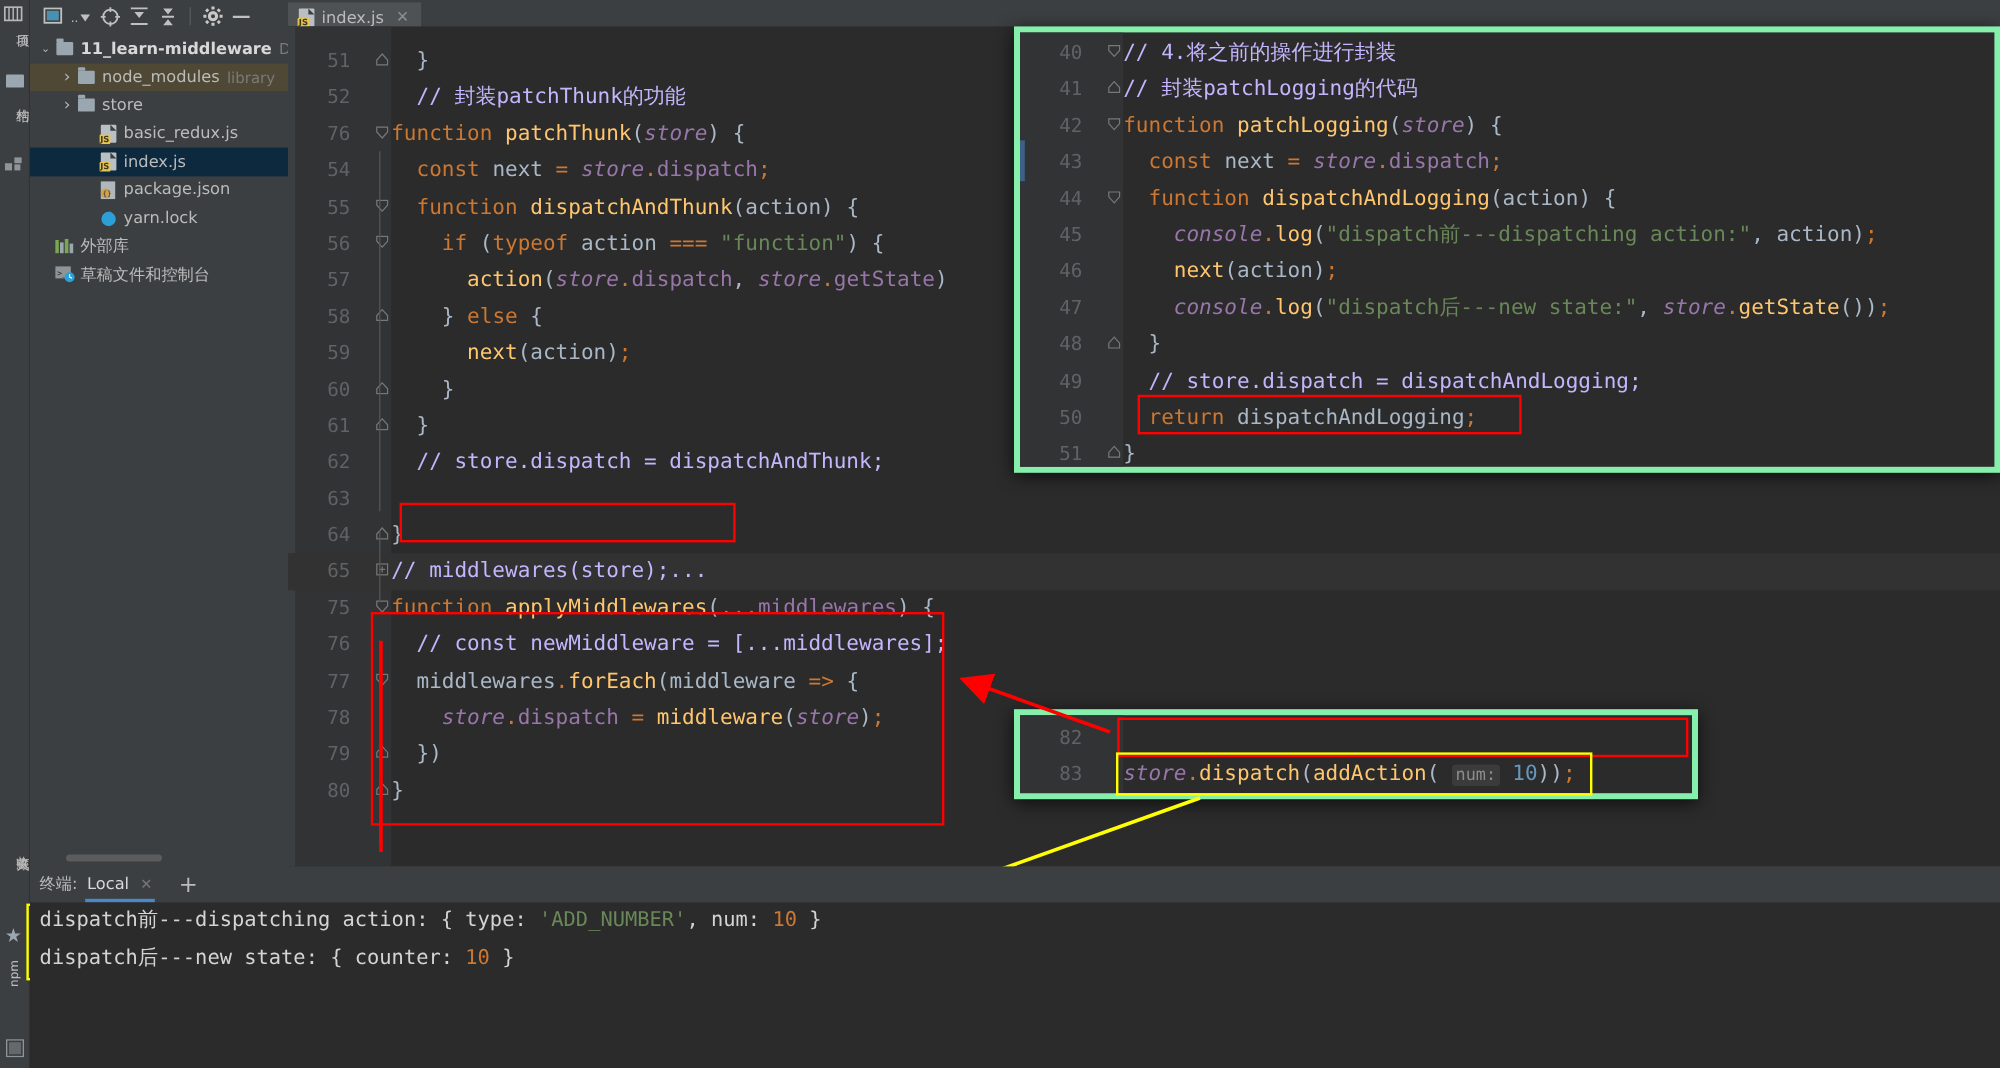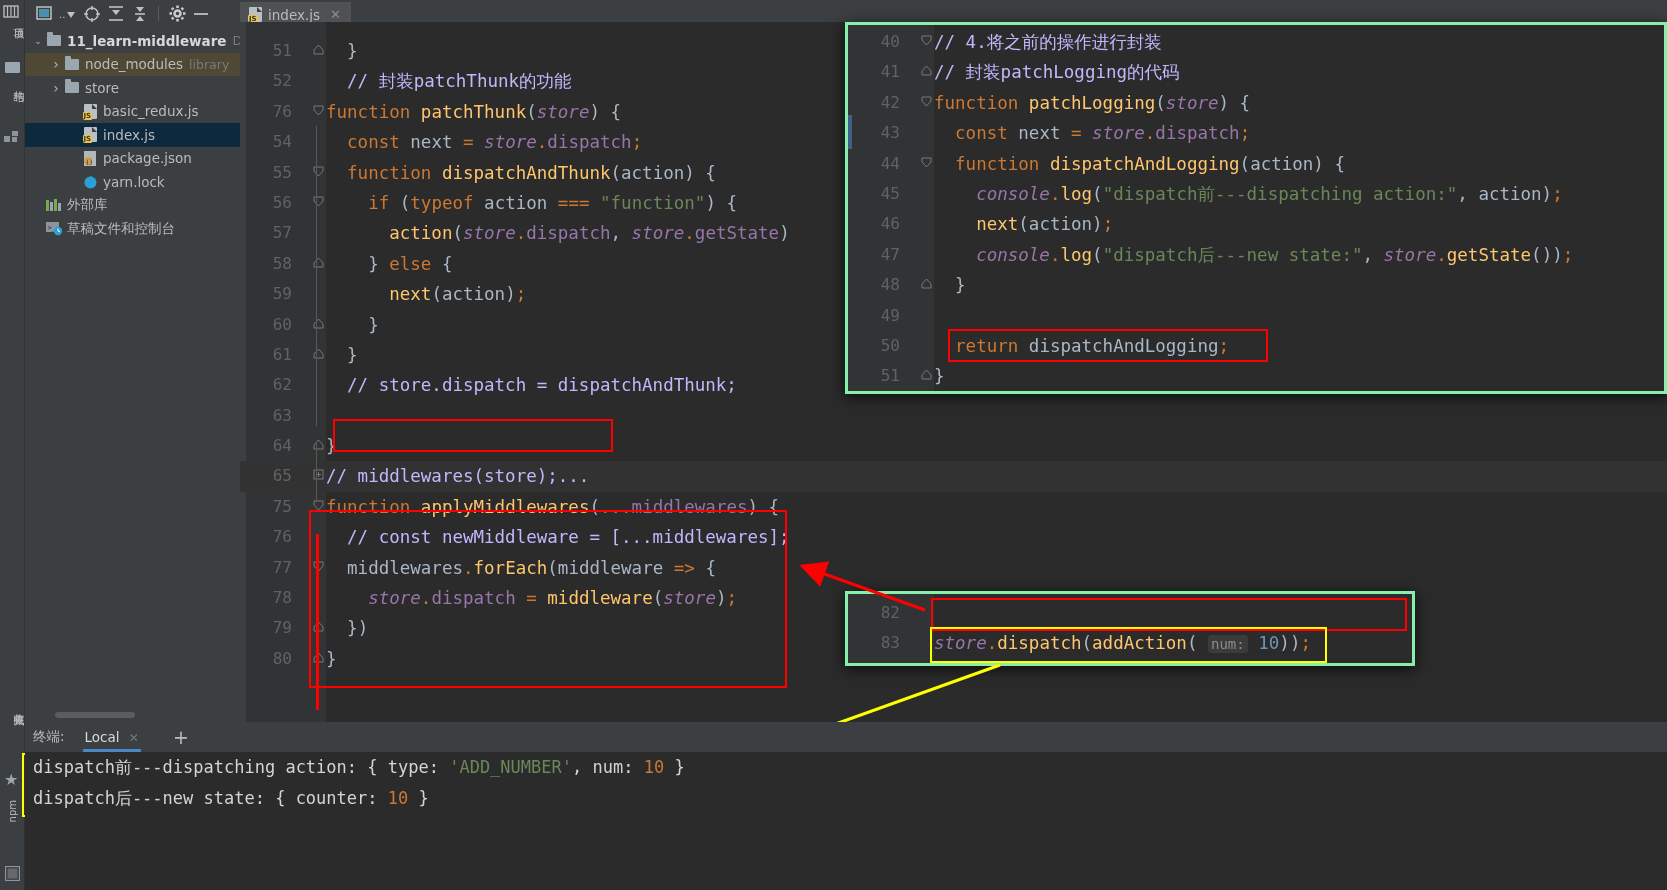--- a/index.html
+++ b/index.html
@@ -107,36 +107,36 @@
   .foldline { position:absolute; left:76px; width:1px; background:#585858; }
 
   
   .gutter-bg { position:absolute; left:0; top:0; width:86px; bottom:0; background:#313335; }
   .left-edge { position:absolute; left:0; top:0; width:6px; bottom:0; background:#3c3f41; }
 
   
   .popup {
     position: absolute; background: #2b2b2b;
     box-shadow: 0 3px 14px rgba(0,0,0,0.75);
-    border: 3px solid #86efac; overflow: hidden;
+    border: 5px solid #86efac; overflow: hidden;
   }
   .popup .cline { font-size: 17.5px; }
   .popup .gutter-bg { background:#313335; }
 
   
   .annot { position: absolute; pointer-events: none; }
   .box-red { border: 2px solid #ff0000; }
   .box-yellow { border: 2px solid #ffff00; }
 
   
   .termpanel {
     position: absolute; left: 25px; top: 722px; right: 0; bottom: 0;
     background: #3c3f41;
   }
-  .term-head { height: 30px; display:flex; align-items:center; padding-left:8px; gap:12px; font-size:13.5px; color:#bbbbbb; }
+  .term-head { height: 30px; display:flex; align-items:center; padding-left:8px; gap:0; font-size:13.5px; color:#bbbbbb; }
   .term-tab { padding: 2px 8px; color:#d8d8d8; position: relative; }
   .term-tab.active:after { content:""; position:absolute; left:6px; right:6px; bottom:-5px; height:3px; background:#4a88c7; }
   .term-x { color:#777; font-size:12px; margin-left:5px;}
   .term-plus { color:#bbb; font-size:19px; margin-left:14px; }
   .term-body {
     position:absolute; left:0; right:0; top:30px; bottom:0; background:#2b2b2b;
     font-family:"DejaVu Sans Mono", monospace; font-size:17px; color:#d4d4d4;
     padding-left: 8px;
   }
   .tline { height: 31px; line-height: 31px; white-space: pre; }
@@ -420,21 +420,21 @@
         <div class="cline"><span class="gutter-num">43</span><span class="ctext">  <span class="kw">const</span> <span class="ident">next</span> <span class="kw">=</span> <span class="itl">store</span><span class="kw">.</span><span class="field">dispatch</span><span class="kw">;</span></span></div>
         <div class="cline"><span class="gutter-num">44</span><span class="fold" style="line-height: 30px;"><svg width="11" height="11" viewBox="0 0 11 11">
               <path d="M1,1 H10 V5 L5.5,10 L1,5 Z" fill="none" stroke="#787878" stroke-width="1"></path>
             </svg></span><span class="ctext">  <span class="kw">function</span> <span class="fn">dispatchAndLogging</span><span class="ident">(</span><span class="ident">action</span><span class="ident">)</span> <span class="ident">{</span></span></div>
         <div class="cline"><span class="gutter-num">45</span><span class="ctext">    <span class="itl">console</span><span class="kw">.</span><span class="fn">log</span><span class="ident">(</span><span class="str">"dispatch前---dispatching action:"</span><span class="ident">,</span> <span class="ident">action</span><span class="ident">)</span><span class="kw">;</span></span></div>
         <div class="cline"><span class="gutter-num">46</span><span class="ctext">    <span class="fn">next</span><span class="ident">(</span><span class="ident">action</span><span class="ident">)</span><span class="kw">;</span></span></div>
         <div class="cline"><span class="gutter-num">47</span><span class="ctext">    <span class="itl">console</span><span class="kw">.</span><span class="fn">log</span><span class="ident">(</span><span class="str">"dispatch后---new state:"</span><span class="ident">,</span> <span class="itl">store</span><span class="kw">.</span><span class="fn">getState</span><span class="ident">(</span><span class="ident">)</span><span class="ident">)</span><span class="kw">;</span></span></div>
         <div class="cline"><span class="gutter-num">48</span><span class="fold" style="line-height: 30px;"><svg width="11" height="11" viewBox="0 0 11 11">
               <path d="M1,10 H10 V6 L5.5,1 L1,6 Z" fill="none" stroke="#787878" stroke-width="1"></path>
             </svg></span><span class="ctext">  <span class="ident">}</span></span></div>
-        <div class="cline"><span class="gutter-num">49</span></div>
+        <div class="cline"><span class="gutter-num">49</span><span class="ctext">  <span class="cmt">// store.dispatch = dispatchAndLogging;</span></span></div>
         <div class="cline"><span class="gutter-num">50</span><span class="ctext">  <span class="kw">return</span> <span class="ident">dispatchAndLogging</span><span class="kw">;</span></span></div>
         <div class="cline"><span class="gutter-num">51</span><span class="fold" style="line-height: 30px;"><svg width="11" height="11" viewBox="0 0 11 11">
               <path d="M1,10 H10 V6 L5.5,1 L1,6 Z" fill="none" stroke="#787878" stroke-width="1"></path>
             </svg></span><span class="ctext"><span class="ident">}</span></span></div>
       </div>
   </div>
 
   <div class="popup" style="left:845px; top:591px; width:570px; height:75px;">
     <div class="gutter-bg" style="width:86px;"></div>
     <div id="popup-bottom-lines" style="position:relative;padding-top:4px;">

